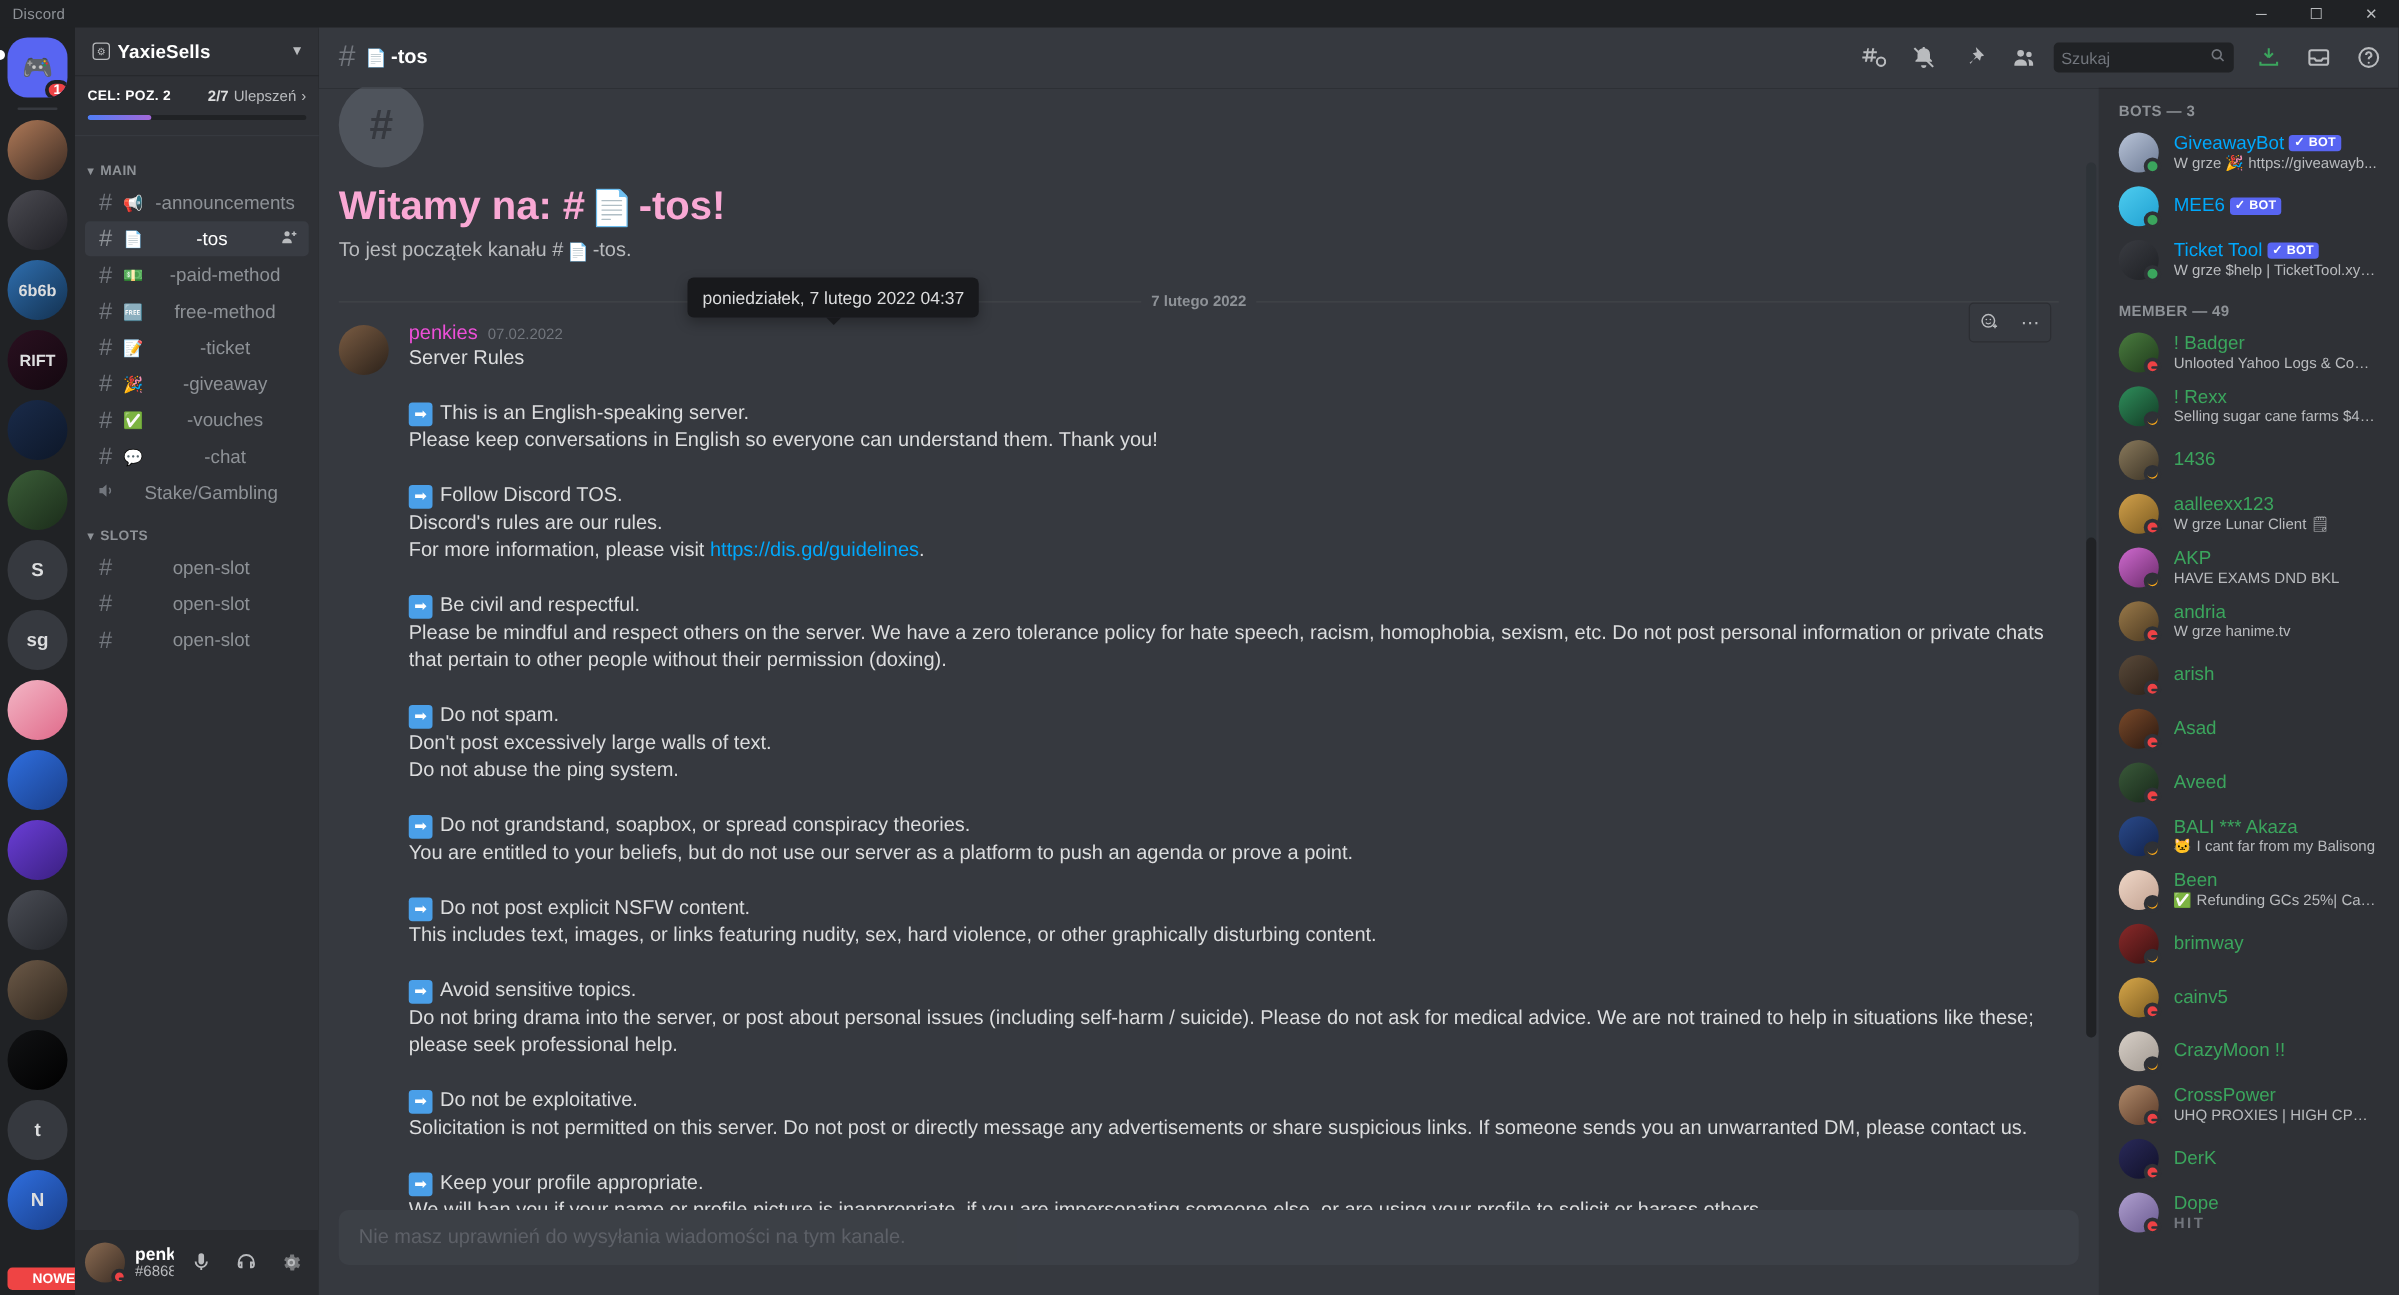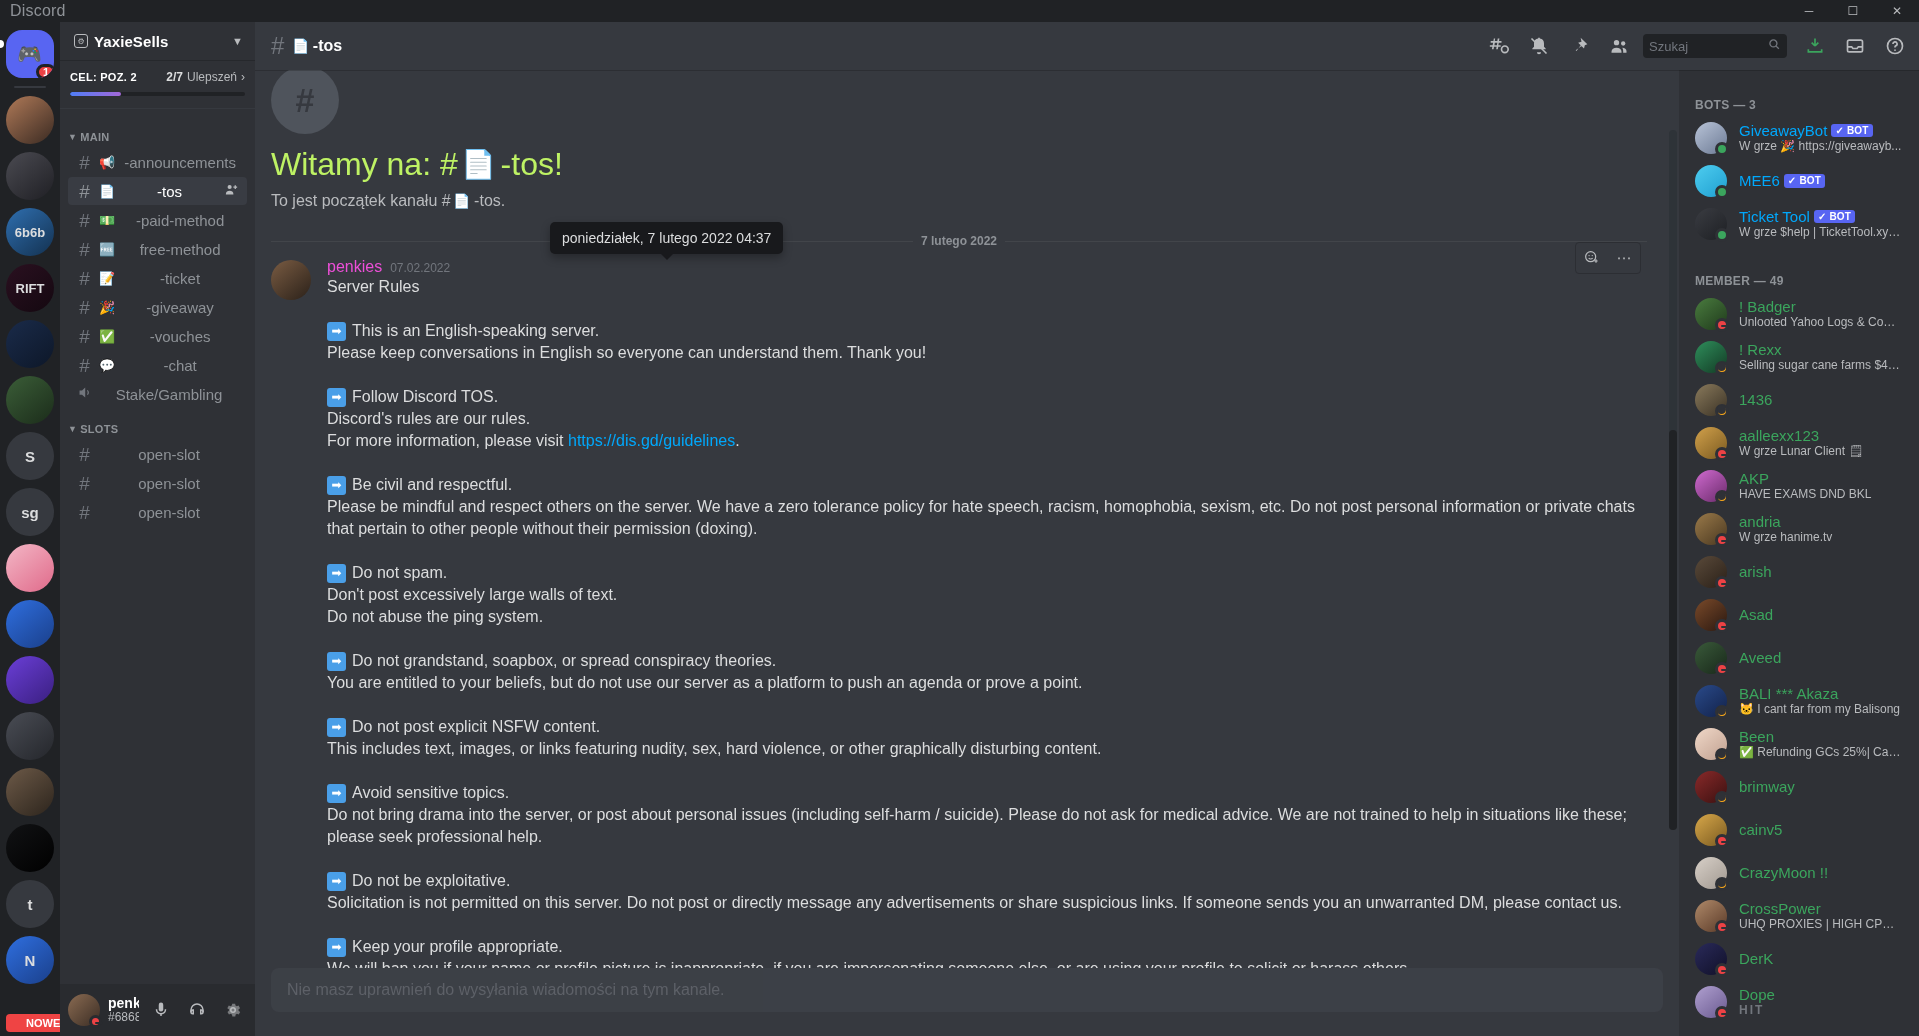--- a/index.html
+++ b/index.html
@@ -10,21 +10,21 @@
     overflow: hidden;
     color: #dcddde;
   }
   .app { position: relative; width: 1919px; height: 1036px; display: flex; flex-direction: column; }
 
   
   .titlebar {
     height: 22px; background: #202225; display: flex; align-items: center;
     flex: 0 0 22px; padding-left: 10px;
   }
-  .titlebar .tb-label { font-size: 16px; color: #8e9297; letter-spacing: .2px; }
+  .titlebar .tb-label { font-size: 12px; color: #8e9297; letter-spacing: .2px; }
   .titlebar .tb-spacer { flex: 1; }
   .win-btn {
     width: 44px; height: 22px; display: flex; align-items: center; justify-content: center;
     color: #b9bbbe; font-size: 12px;
   }
 
   .body-row { flex: 1; display: flex; min-height: 0; }
 
   
   .rail {
@@ -127,21 +127,21 @@
   .search .sph { font-size: 13px; color: #72767d; flex: 1; }
   .search .sico { color: #72767d; font-size: 12px; }
 
   .content-row { flex: 1; display: flex; min-height: 0; }
   .msgs { flex: 1; position: relative; min-width: 0; overflow: hidden; }
   .msgs-inner { padding: 0 16px 0 0; height: 100%; position: relative; }
 
   .welcome { padding: 16px 16px 0 16px; }
   .welcome-av { width: 68px; height: 68px; border-radius: 50%; background: #4f545c; display:flex;align-items:center;justify-content:center;
                 color:#36393f; font-size: 34px; font-weight: 700; margin-bottom: 10px; margin-top: -20px;}
-  .welcome-h1 { font-size: 32px; font-weight: 400; color: #bef264; line-height: 1.25; display:flex;align-items:center;gap:4px;}
+  .welcome-h1 { font-size: 32px; font-weight: 700; color: #f9a8d4; line-height: 1.25; display:flex;align-items:flex-end;gap:4px;}
   .welcome-sub { font-size: 16px; color: #b9bbbe; margin-top: 8px; display:flex;align-items:center;gap:3px;}
 
   .divider { display: flex; align-items: center; margin: 24px 16px 8px 16px; }
   .divider .line { flex: 1; height: 1px; background: #42454a; }
   .divider .dt { font-size: 12px; font-weight: 600; color: #8e9297; padding: 0 8px; }
 
   .msg { display: flex; gap: 16px; padding: 2px 16px 0 16px; position: relative; }
   .msg-av { width: 40px; height: 40px; border-radius: 50%; flex: 0 0 40px; margin-top: 2px;
             background: linear-gradient(140deg,#7a5c43,#2b2119); overflow: hidden;}
   .msg-main { flex: 1; min-width: 0; }
@@ -181,21 +181,21 @@
   }
 
   .scrollbar {
     position: absolute; right: 2px; top: 60px; width: 8px; height: 700px;
     background: #2e3338; border-radius: 4px;
   }
   .scrollbar .thumb { position: absolute; top: 300px; left: 0; width: 8px; height: 400px; background: #202225; border-radius: 4px; }
 
   
   .members { width: 240px; flex: 0 0 240px; background: #2f3136; overflow: hidden; padding: 0 0 0 0; }
-  .m-head { font-size: 12px; font-weight: 700; color: #8e9297; letter-spacing: .3px; padding: 28px 8px 4px 16px; }
+  .m-head { font-size: 12px; font-weight: 700; color: #8e9297; letter-spacing: .3px; padding: 12px 8px 4px 16px; }
   .m-row { display: flex; align-items: center; gap: 12px; margin: 1px 8px; padding: 1px 8px; border-radius: 4px; height: 42px; cursor: pointer;}
   .m-av { width: 32px; height: 32px; border-radius: 50%; flex: 0 0 32px; position: relative; overflow: visible; }
   .m-av .inner { width: 100%; height: 100%; border-radius: 50%; overflow: hidden; }
   .m-st {
     position: absolute; right: -2px; bottom: -2px; width: 14px; height: 14px; border-radius: 50%;
     border: 3px solid #2f3136;
   }
   .m-st.online { background: #3ba55d; }
   .m-st.dnd { background: #ed4245; }
   .m-st.dnd::after { content:""; position:absolute; left:2.5px; top:4px; width:8px;height:2px;background:#2f3136;border-radius:1px;}

